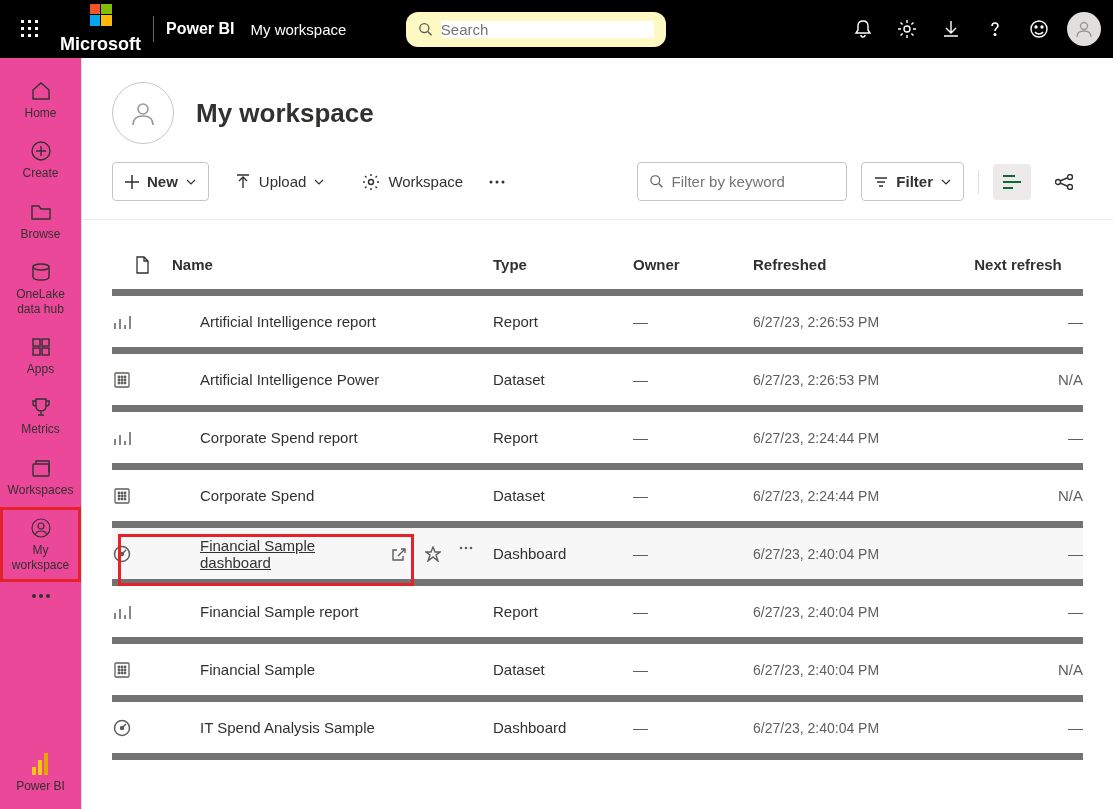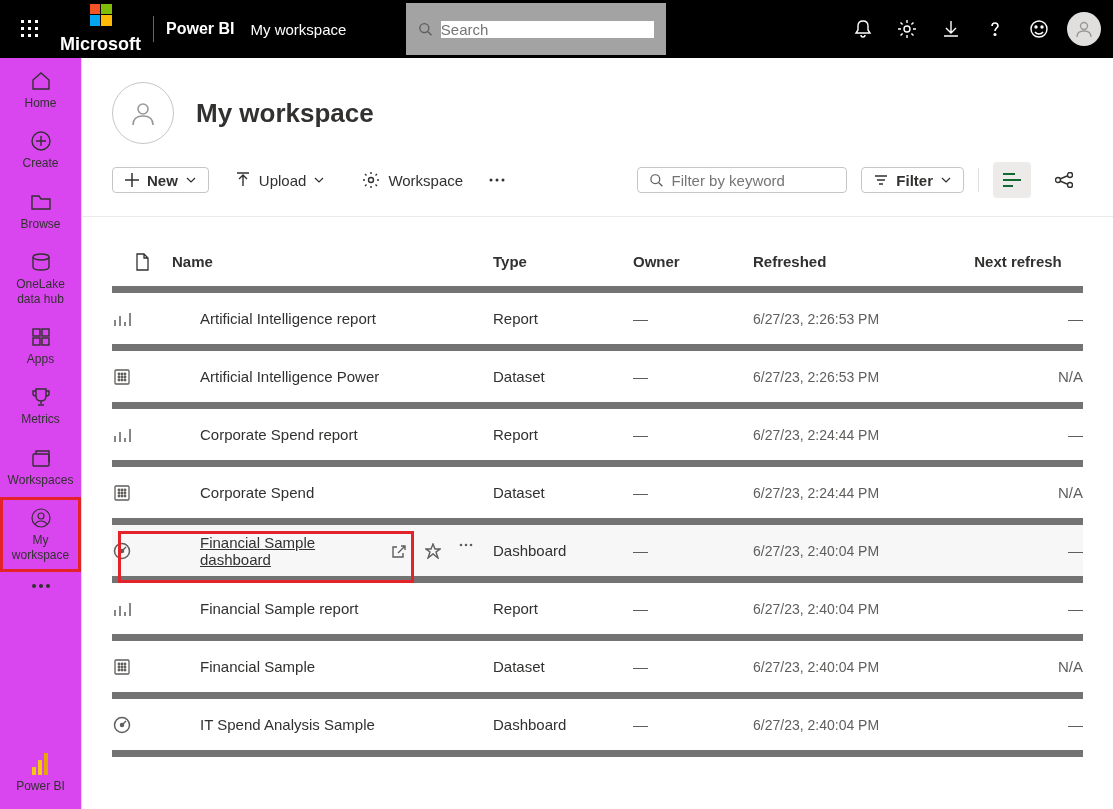--- a/index.html
+++ b/index.html
@@ -6,42 +6,42 @@
 body { font-family: "Segoe UI", -apple-system, sans-serif; font-size: 14px; color: #323130; overflow: hidden; }
 .header { height: 58px; background: #000; display: flex; align-items: center; padding: 0 12px; color: #fff; }
 .waffle { width: 36px; height: 36px; display: flex; align-items: center; justify-content: center; cursor: pointer; }
 .ms-logo { display: flex; align-items: center; margin-left: 12px; gap: 8px; flex-direction: column; }
 .ms-logo-sq { width: 22px; height: 22px; display: grid; grid-template: 1fr 1fr / 1fr 1fr; gap: 1px; }
 .ms-logo-sq div:nth-child(1){background:#f35325}.ms-logo-sq div:nth-child(2){background:#81bc06}.ms-logo-sq div:nth-child(3){background:#05a6f0}.ms-logo-sq div:nth-child(4){background:#ffba08}
 .ms-text { font-size: 18px; font-weight: 600; }
 .vdiv { width: 1px; height: 26px; background: #666; margin: 0 12px; }
 .pbi-text { font-size: 16px; font-weight: 600; }
 .ws-text { font-size: 15px; margin-left: 16px; }
-.search-box { margin-left: 60px; width: 260px; height: 52px; background: #a3a3a3; border-radius: 0; display: flex; align-items: center; padding: 0 12px; gap: 8px; }
+.search-box { margin-left: 60px; width: 260px; height: 35px; background: #fef9c3; border-radius: 12px; display: flex; align-items: center; padding: 0 12px; gap: 8px; }
 .search-box input { border: none; outline: none; font-size: 15px; width: 100%; color: #333; }
 .header-spacer { flex: 1; }
 .header-icon { width: 44px; height: 44px; display: flex; align-items: center; justify-content: center; cursor: pointer; color: #fff; }
 .avatar { width: 34px; height: 34px; border-radius: 50%; background: #e1dfdd; display: flex; align-items: center; justify-content: center; margin-left: 6px; }
 
 .layout { display: flex; height: calc(100vh - 58px); }
-.sidebar { width: 82px; background: #d946ef; border-right: 1px solid #e1dfdd; display: flex; flex-direction: column; padding-top: 2px; }
+.sidebar { width: 82px; background: #ec4899; border-right: 1px solid #e1dfdd; display: flex; flex-direction: column; padding-top: 12px; }
 .nav-item { display: flex; flex-direction: column; align-items: center; padding: 10px 4px; cursor: pointer; font-size: 12px; color: #323130; text-align: center; gap: 4px; }
 .nav-item.highlighted { outline: 3px solid #e3222a; outline-offset: -3px; }
 .nav-label { line-height: 1.2; }
 .sidebar-spacer { flex: 1; }
 .sidebar-more { padding: 12px 0; display: flex; justify-content: center; cursor: pointer; }
 .pbi-logo { display: flex; flex-direction: column; align-items: center; padding: 10px 4px 16px; font-size: 12px; gap: 4px; }
 
 .main { flex: 1; overflow: auto; background: #fff; }
 .ws-header { display: flex; align-items: center; gap: 22px; padding: 24px 30px 8px 30px; }
 .ws-avatar { width: 62px; height: 62px; border: 1px solid #c8c6c4; border-radius: 50%; display: flex; align-items: center; justify-content: center; color: #999; }
 .ws-title { font-size: 26px; font-weight: 600; }
 
 .toolbar { display: flex; align-items: center; padding: 10px 30px 18px 30px; gap: 14px; border-bottom: 1px solid #edebe9; flex-wrap: wrap; }
-.btn { height: 26px; border: 1px solid #c8c6c4; border-radius: 4px; display: flex; align-items: center; padding: 0 12px; gap: 8px; cursor: pointer; background: #fff; font-size: 15px; }
+.btn { height: 39px; border: 1px solid #c8c6c4; border-radius: 4px; display: flex; align-items: center; padding: 0 12px; gap: 8px; cursor: pointer; background: #fff; font-size: 15px; }
 .btn.naked { border: none; }
 .tool-icon { display: flex; align-items: center; justify-content: center; }
 .toolbar-spacer { flex: 1; }
 .filter-input { width: 210px; }
 .filter-input input { border: none; outline: none; font-size: 15px; width: 100%; }
 .vdiv2 { width: 1px; height: 24px; background: #e1dfdd; }
 .view-btn { width: 38px; height: 36px; border-radius: 4px; display: flex; align-items: center; justify-content: center; cursor: pointer; }
 .view-btn.active { background: #edebe9; }
 
 .table { padding: 0 30px; }

